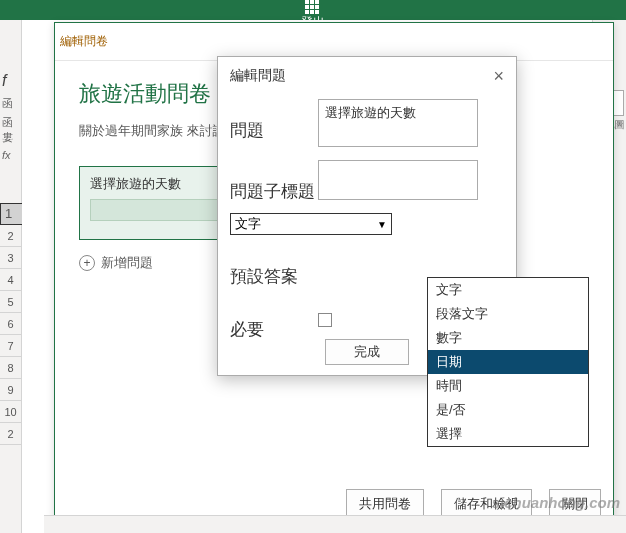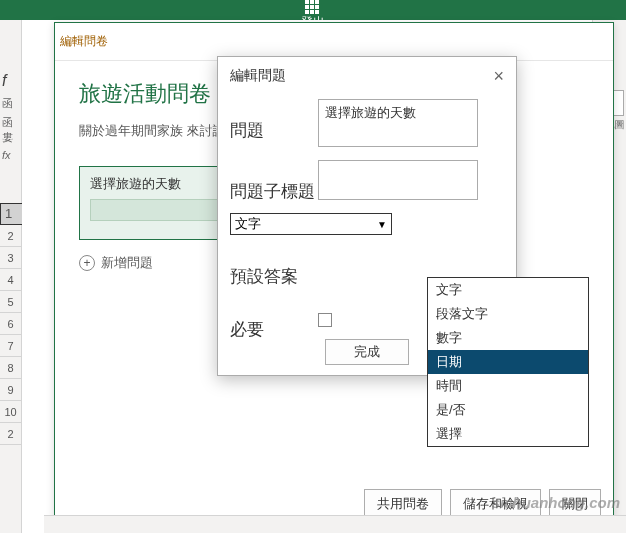--- a/index.html
+++ b/index.html
@@ -25,21 +25,21 @@
     .vbar { position: absolute; right: 100px; top: 172px; width: 5px; height: 90px; background: #217346; }
     .panel1 { position: absolute; left: 32px; top: 2px; width: 560px; height: 508px; background: #fff; border: 1px solid #217346; box-shadow: 0 2px 8px rgba(0,0,0,0.15); }
     .panel1-hdr { padding: 10px 5px; font-size: 12px; color: #a16207; border-bottom: 1px solid #e6e6e6; }
     .panel1-title { padding: 18px 24px 2px; font-size: 22px; color: #217346; font-weight: 300; }
     .panel1-desc { padding: 10px 24px; font-size: 13px; color: #595959; line-height: 1.6; }
     .qrow { margin: 14px 24px; border: 1px solid #217346; background: #e8f2ec; padding: 8px 10px 18px; width: 380px; }
     .qrow .qlbl { font-size: 13px; color: #333; margin-bottom: 6px; }
     .qrow .qinp { width: 100%; height: 22px; background: #d4e6da; border: 1px solid #b5d0bc; }
     .addq { margin: 12px 24px; font-size: 13px; color: #595959; display: flex; align-items: center; cursor: pointer; }
     .addq .plus { width: 16px; height: 16px; border: 1px solid #888; border-radius: 50%; margin-right: 6px; display: flex; align-items: center; justify-content: center; font-size: 12px; line-height: 1; }
-    .panel1-ftr { position: absolute; bottom: 10px; right: 12px; display: flex; gap: 8px; }
+    .panel1-ftr { position: absolute; bottom: 10px; right: 12px; display: flex; gap: 17px; }
     .btn { border: 1px solid #adadad; background: #fdfdfd; padding: 5px 12px; font-size: 13px; color: #333; cursor: pointer; }
     .dialog { position: absolute; left: 195px; top: 36px; width: 300px; height: 320px; background: #fff; border: 1px solid #ababab; box-shadow: 0 4px 16px rgba(0,0,0,0.25); }
     .dlg-hdr { display: flex; justify-content: space-between; align-items: center; padding: 10px 12px; }
     .dlg-hdr span:first-child { font-size: 14px; color: #333; }
     .close-x { font-size: 18px; color: #666; cursor: pointer; line-height: 1; }
     .dlg-body { padding: 4px 12px; }
     .frow { display: flex; margin-bottom: 10px; }
     .flabel { width: 88px; padding-top: 4px; font-size: 17px; color: #333; margin-top: 16px; }
     .fctrl { flex: 1; }
     .tinput { width: 160px; height: 48px; border: 1px solid #ababab; padding: 4px 6px; font-size: 13px; color: #333; resize: none; font-family: inherit; }

